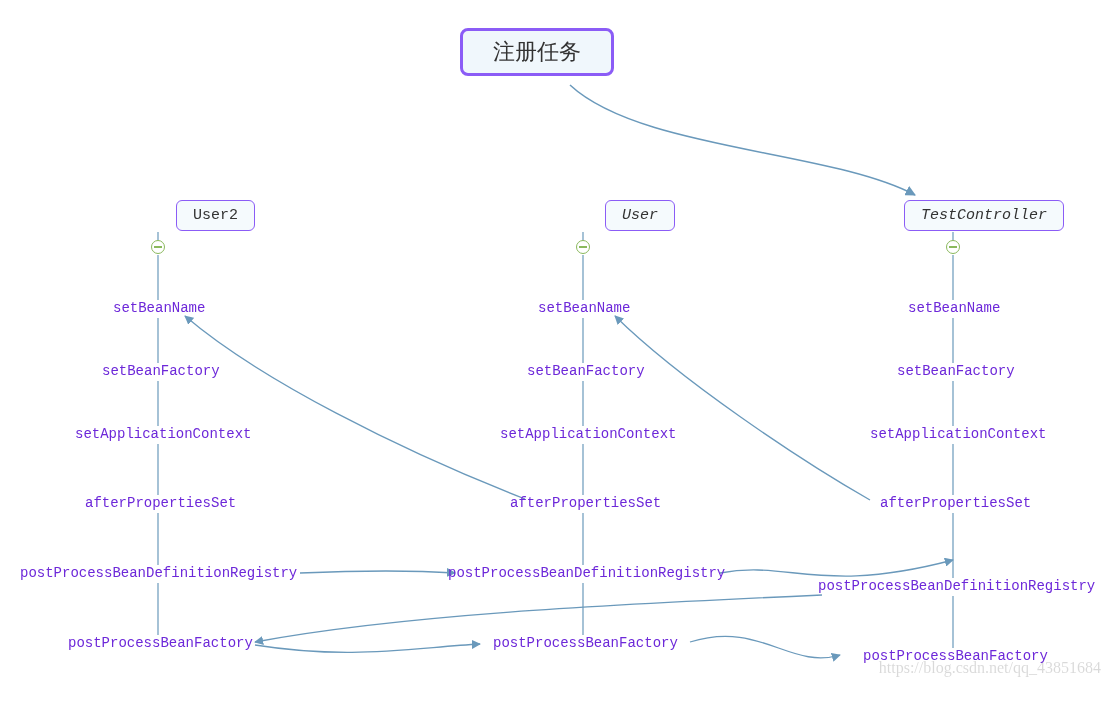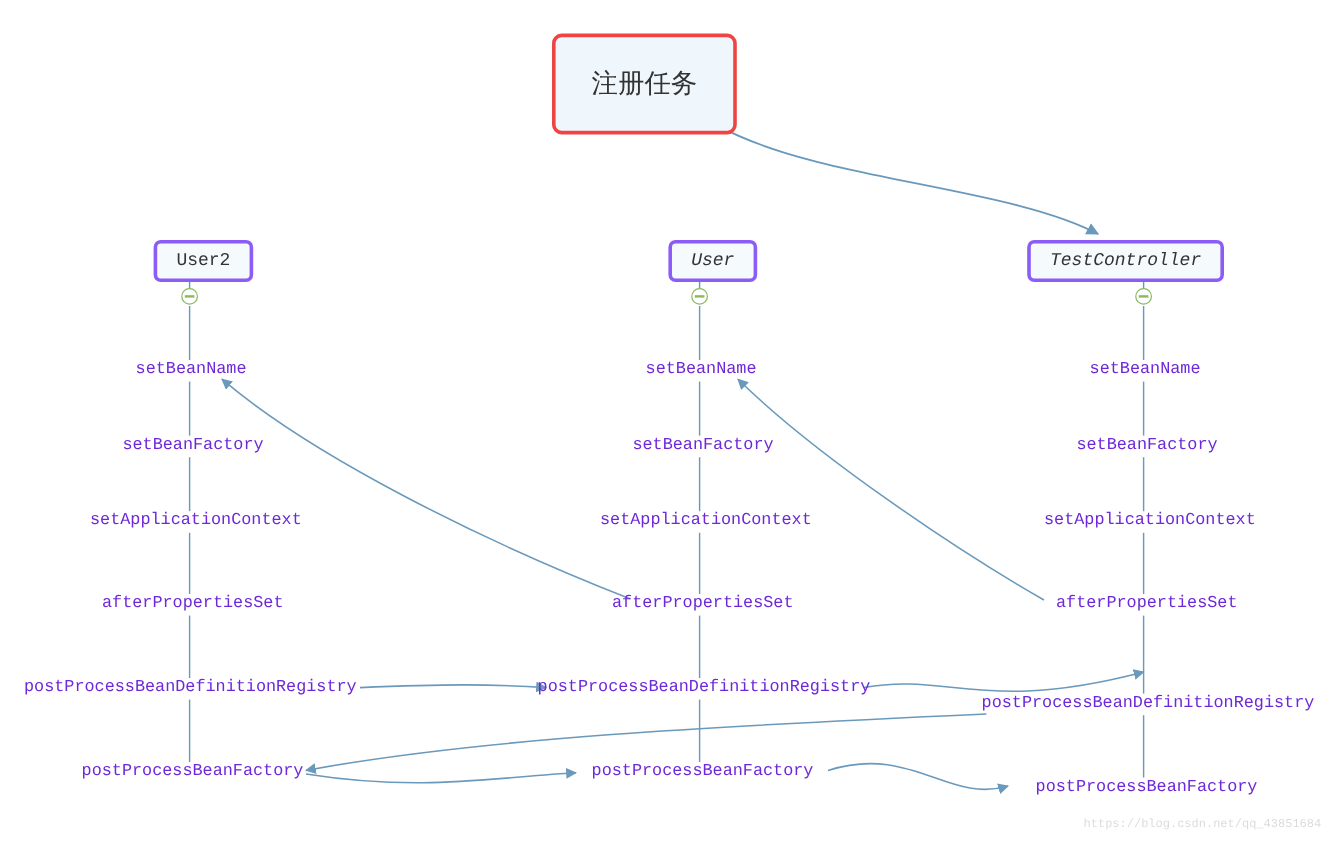--- a/index.html
+++ b/index.html
@@ -1,36 +1,37 @@
 <!DOCTYPE html>
 <html><head>
 <meta charset="utf-8">
 <style>
   * { margin: 0; padding: 0; box-sizing: border-box; }
   body { font-family: "Courier New", monospace; background: #fff; width: 1109px; height: 701px; position: relative; overflow: hidden; }
   svg.canvas { position: absolute; top: 0; left: 0; width: 1109px; height: 701px; pointer-events: none; }
   .root-box {
     position: absolute;
-    border: 3px solid #ef4444;
+    border: 3px solid #8b5cf6;
     border-radius: 8px;
     background: #f0f7fc;
-    padding: 24px 30px;
+    padding: 6px 30px;
     font-size: 22px;
     color: #333;
     font-family: sans-serif;
   }
   .node-box {
     position: absolute;
-    border: 3px solid #8b5cf6;
+    border: 1px solid #8b5cf6;
     border-radius: 6px;
     background: #f5fafd;
     padding: 6px 16px;
     font-size: 15px;
     color: #333;
     text-align: center;
+    margin-left: 48px;
   }
   .minus-icon {
     position: absolute;
     width: 14px; height: 14px;
     border: 1px solid #8ab95c;
     border-radius: 50%;
     background: #fff;
     display: flex; align-items: center; justify-content: center;
   }
   .minus-icon::after {
@@ -38,24 +39,24 @@
     width: 8px; height: 2px; background: #8ab95c;
   }
   .leaf {
     position: absolute;
     font-size: 14px;
     color: #6d28d9;
     white-space: nowrap;
   }
   .watermark {
     position: absolute;
-    right: 8px; bottom: 8px;
-    font-size: 10px;
+    right: 8px; bottom: 24px;
+    font-size: 16px;
     color: rgba(0,0,0,0.15);
-    font-family: Liberation Mono, monospace;
+    font-family: Liberation Serif, serif;
   }
 </style>
 </head>
 <body>
 
 <svg class="canvas">
   <defs>
     <marker id="arrow" viewBox="0 0 10 10" refX="9" refY="5" markerWidth="7" markerHeight="7" orient="auto-start-reverse">
       <path d="M 0 0 L 10 5 L 0 10 z" fill="#6a99bb"></path>
     </marker>

